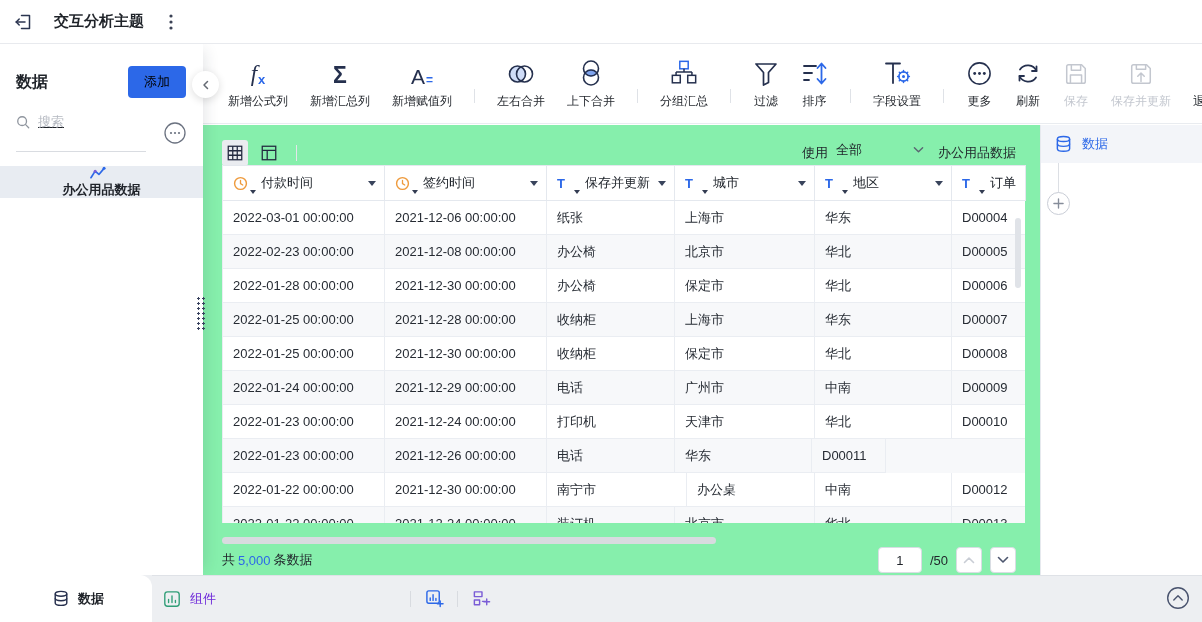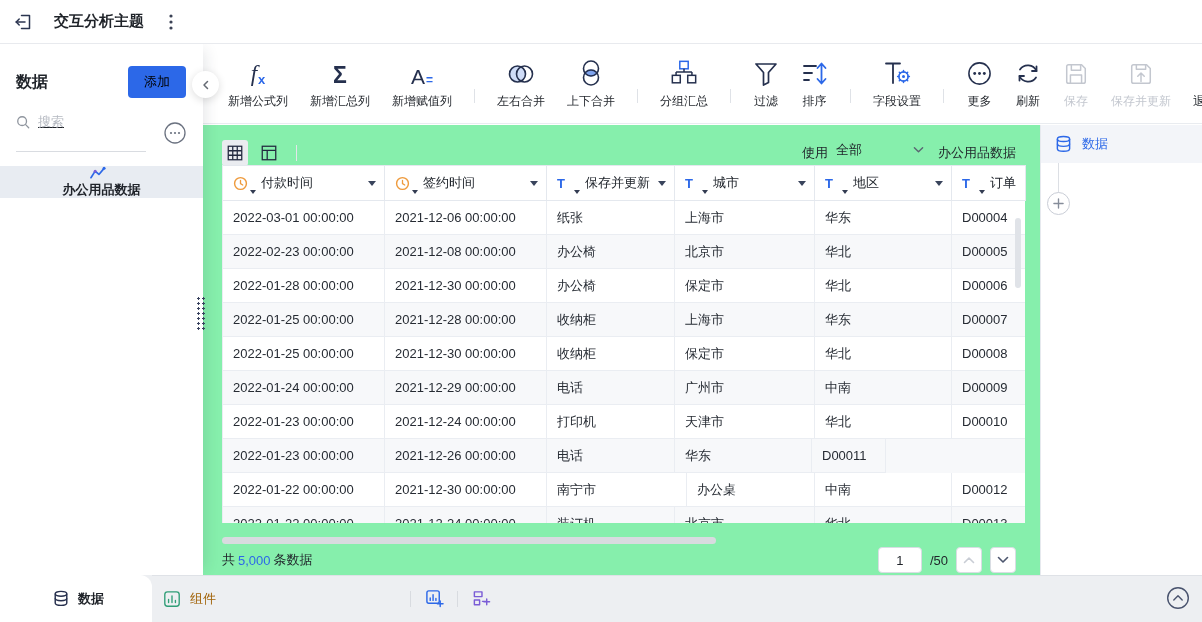--- a/index.html
+++ b/index.html
@@ -109,21 +109,21 @@
   .rp-plus { position:absolute; left:6px; top:67px; width:23px; height:23px; border:1px solid #c9cdd6;
     border-radius:50%; background:#fff; display:flex; align-items:center; justify-content:center; cursor:pointer; }
 
   
   .bottombar { position:absolute; left:0; right:0; bottom:0; height:47px; background:#edeff2; z-index:10; }
   .bb-line { position:absolute; left:152px; right:0; top:0; height:1px; background:#dfe2e7; }
   .bb-tab-active { position:absolute; left:0; top:0; width:152px; height:47px; background:#fff;
     border-top-right-radius:12px; display:flex; align-items:center; padding-left:53px; cursor:pointer; }
   .bb-tab-active .lbl { margin-left:9px; font-size:13px; font-weight:bold; color:#1f2329; }
   .bb-tab { position:absolute; left:163px; top:0; height:47px; display:flex; align-items:center; cursor:pointer; }
-  .bb-tab .lbl { margin-left:9px; font-size:13px; color:#a16207; }
+  .bb-tab .lbl { margin-left:9px; font-size:13px; color:#6d28d9; }
   .bb-tools { position:absolute; left:402px; top:0; height:47px; display:flex; align-items:center; }
   .bb-tool { width:30px; height:30px; display:flex; align-items:center; justify-content:center; cursor:pointer; }
   .bb-div { width:1px; height:16px; background:#d8dbe0; margin:0 8px; }
   .bb-collapse { position:absolute; right:12px; top:11px; cursor:pointer; display:flex; }
 </style>
 </head>
 <body>
 
 <div class="stage">
 

